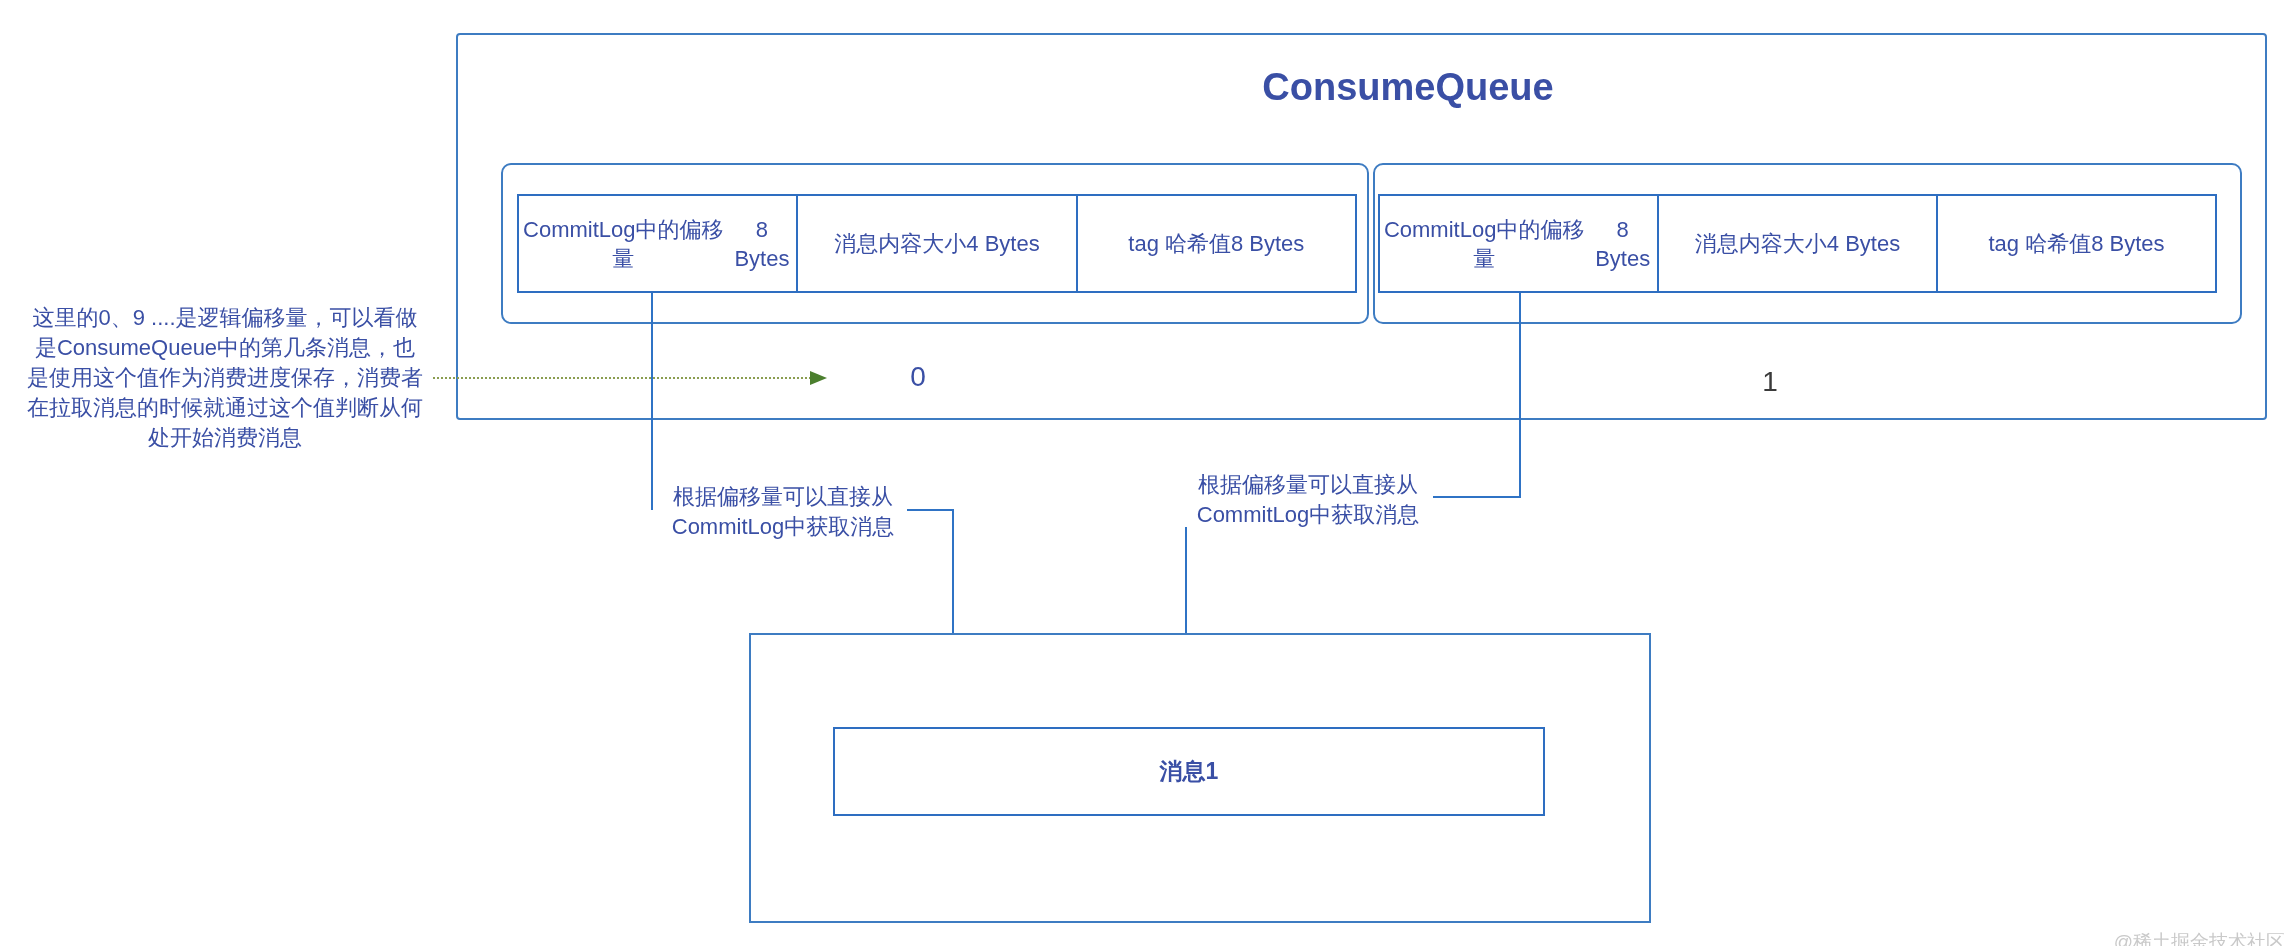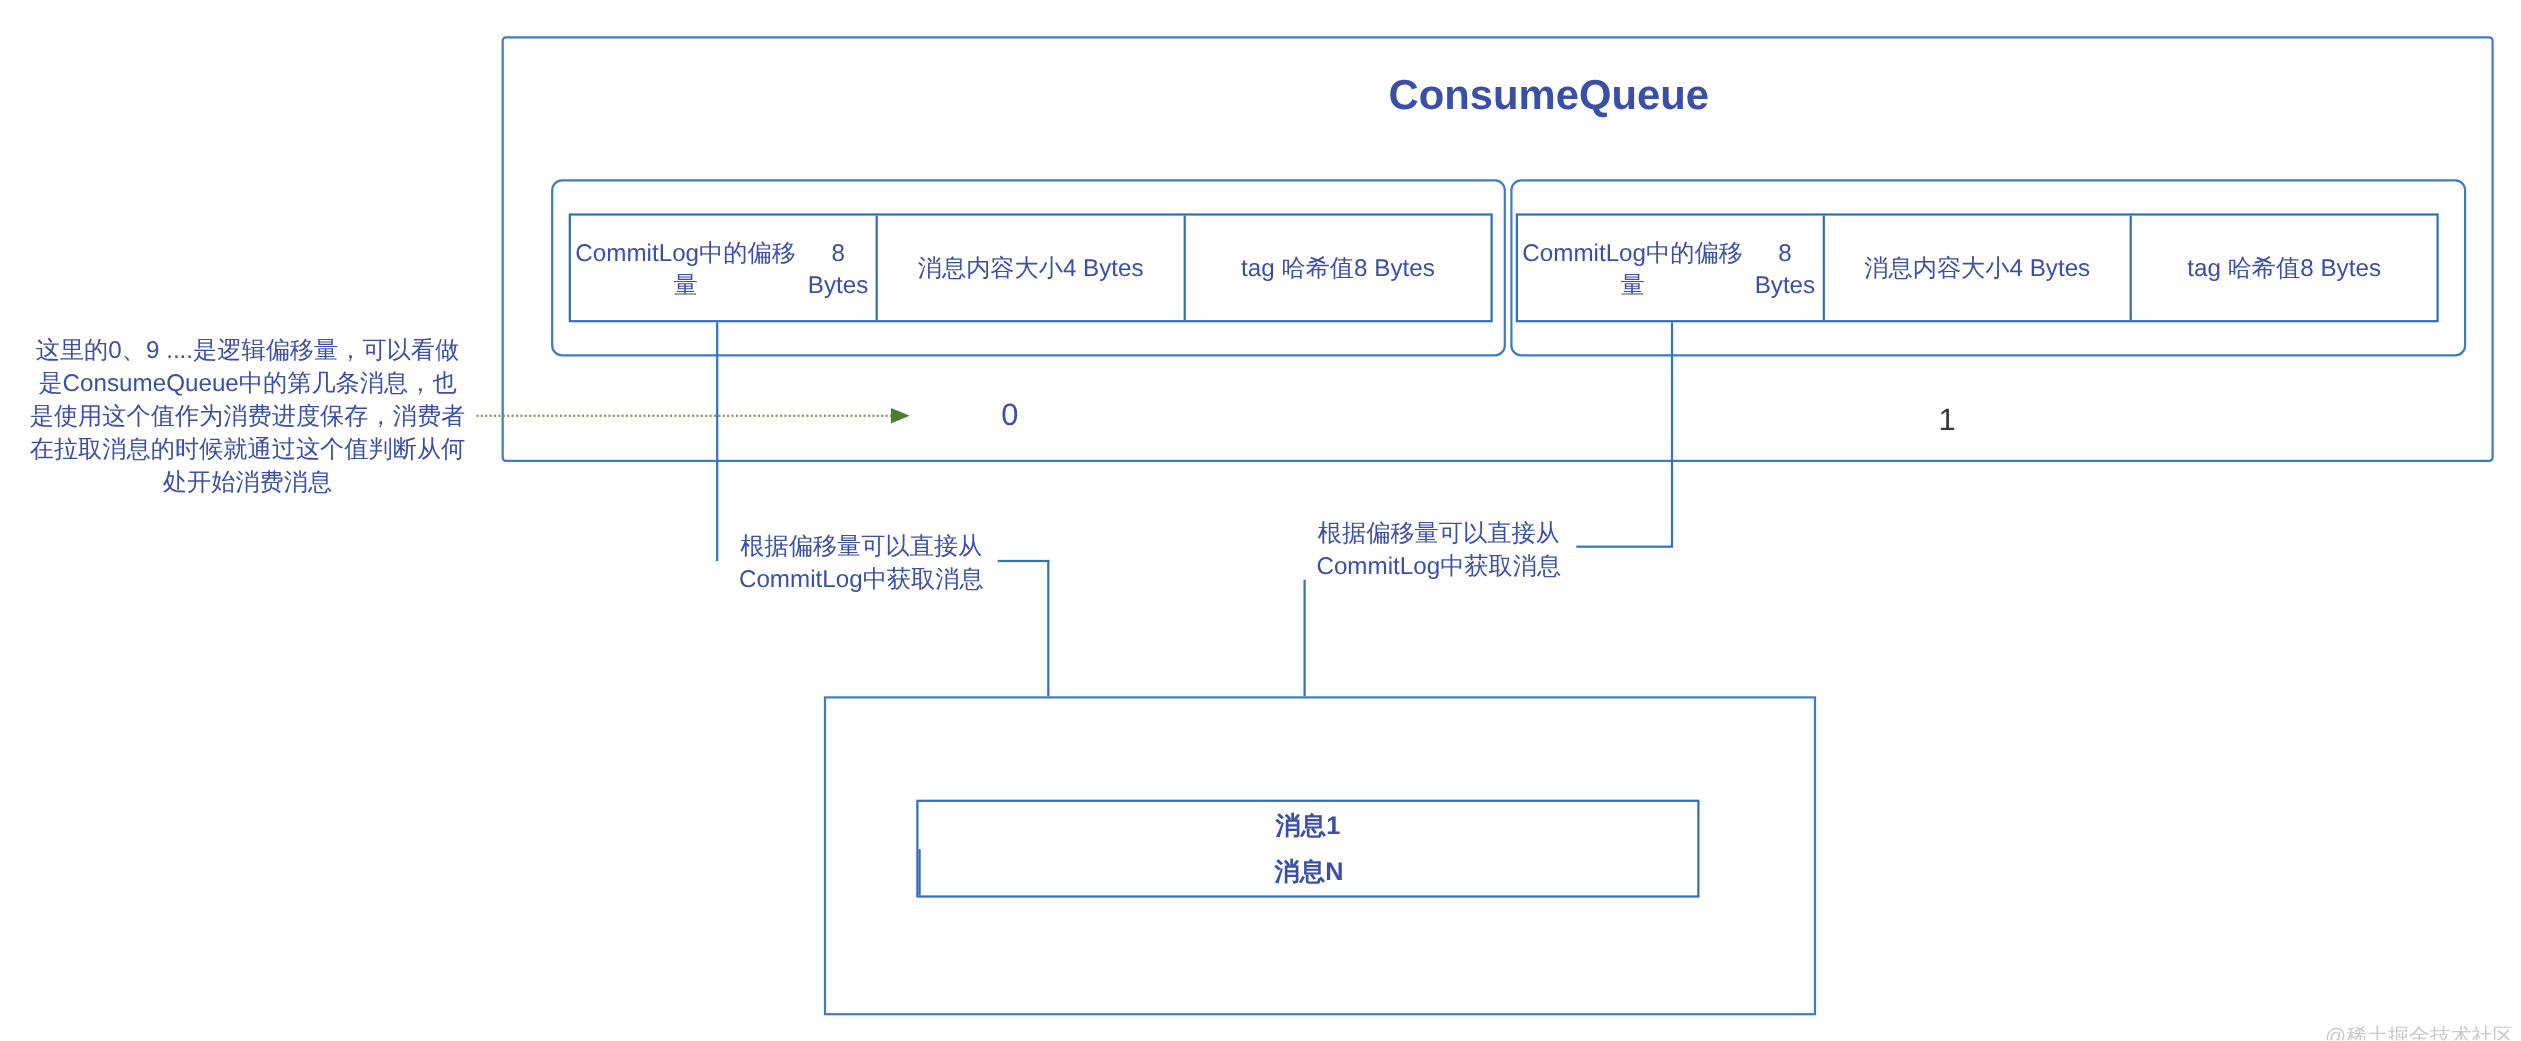--- a/index.html
+++ b/index.html
@@ -96,18 +96,17 @@
   <div class="abs vline" style="left:1519px;top:293px;height:204px;"></div>
   <div class="abs hline" style="left:1433px;top:496px;width:88px;"></div>
   <div class="abs note" style="left:1168px;top:470px;width:280px;">根据偏移量可以直接从
 CommitLog中获取消息</div>
   <div class="abs vline" style="left:1185px;top:527px;height:186px;"></div>
   <div class="abs arrow-down" style="left:1178px;top:711px;"></div>
 
   <div class="abs plain-box" style="left:749px;top:633px;width:898px;height:286px;"></div>
   <div class="abs msg-table" style="left:833px;top:727px;width:712px;height:89px;">
     <div class="msg-cell">消息1</div>
-    <div class="msg-cell">消息N</div>
   </div>
 
   <div class="abs watermark" style="left:2035px;top:913px;width:250px;margin-top:16px;">@稀土掘金技术社区</div>
 
 </div>
 
 </body></html>

